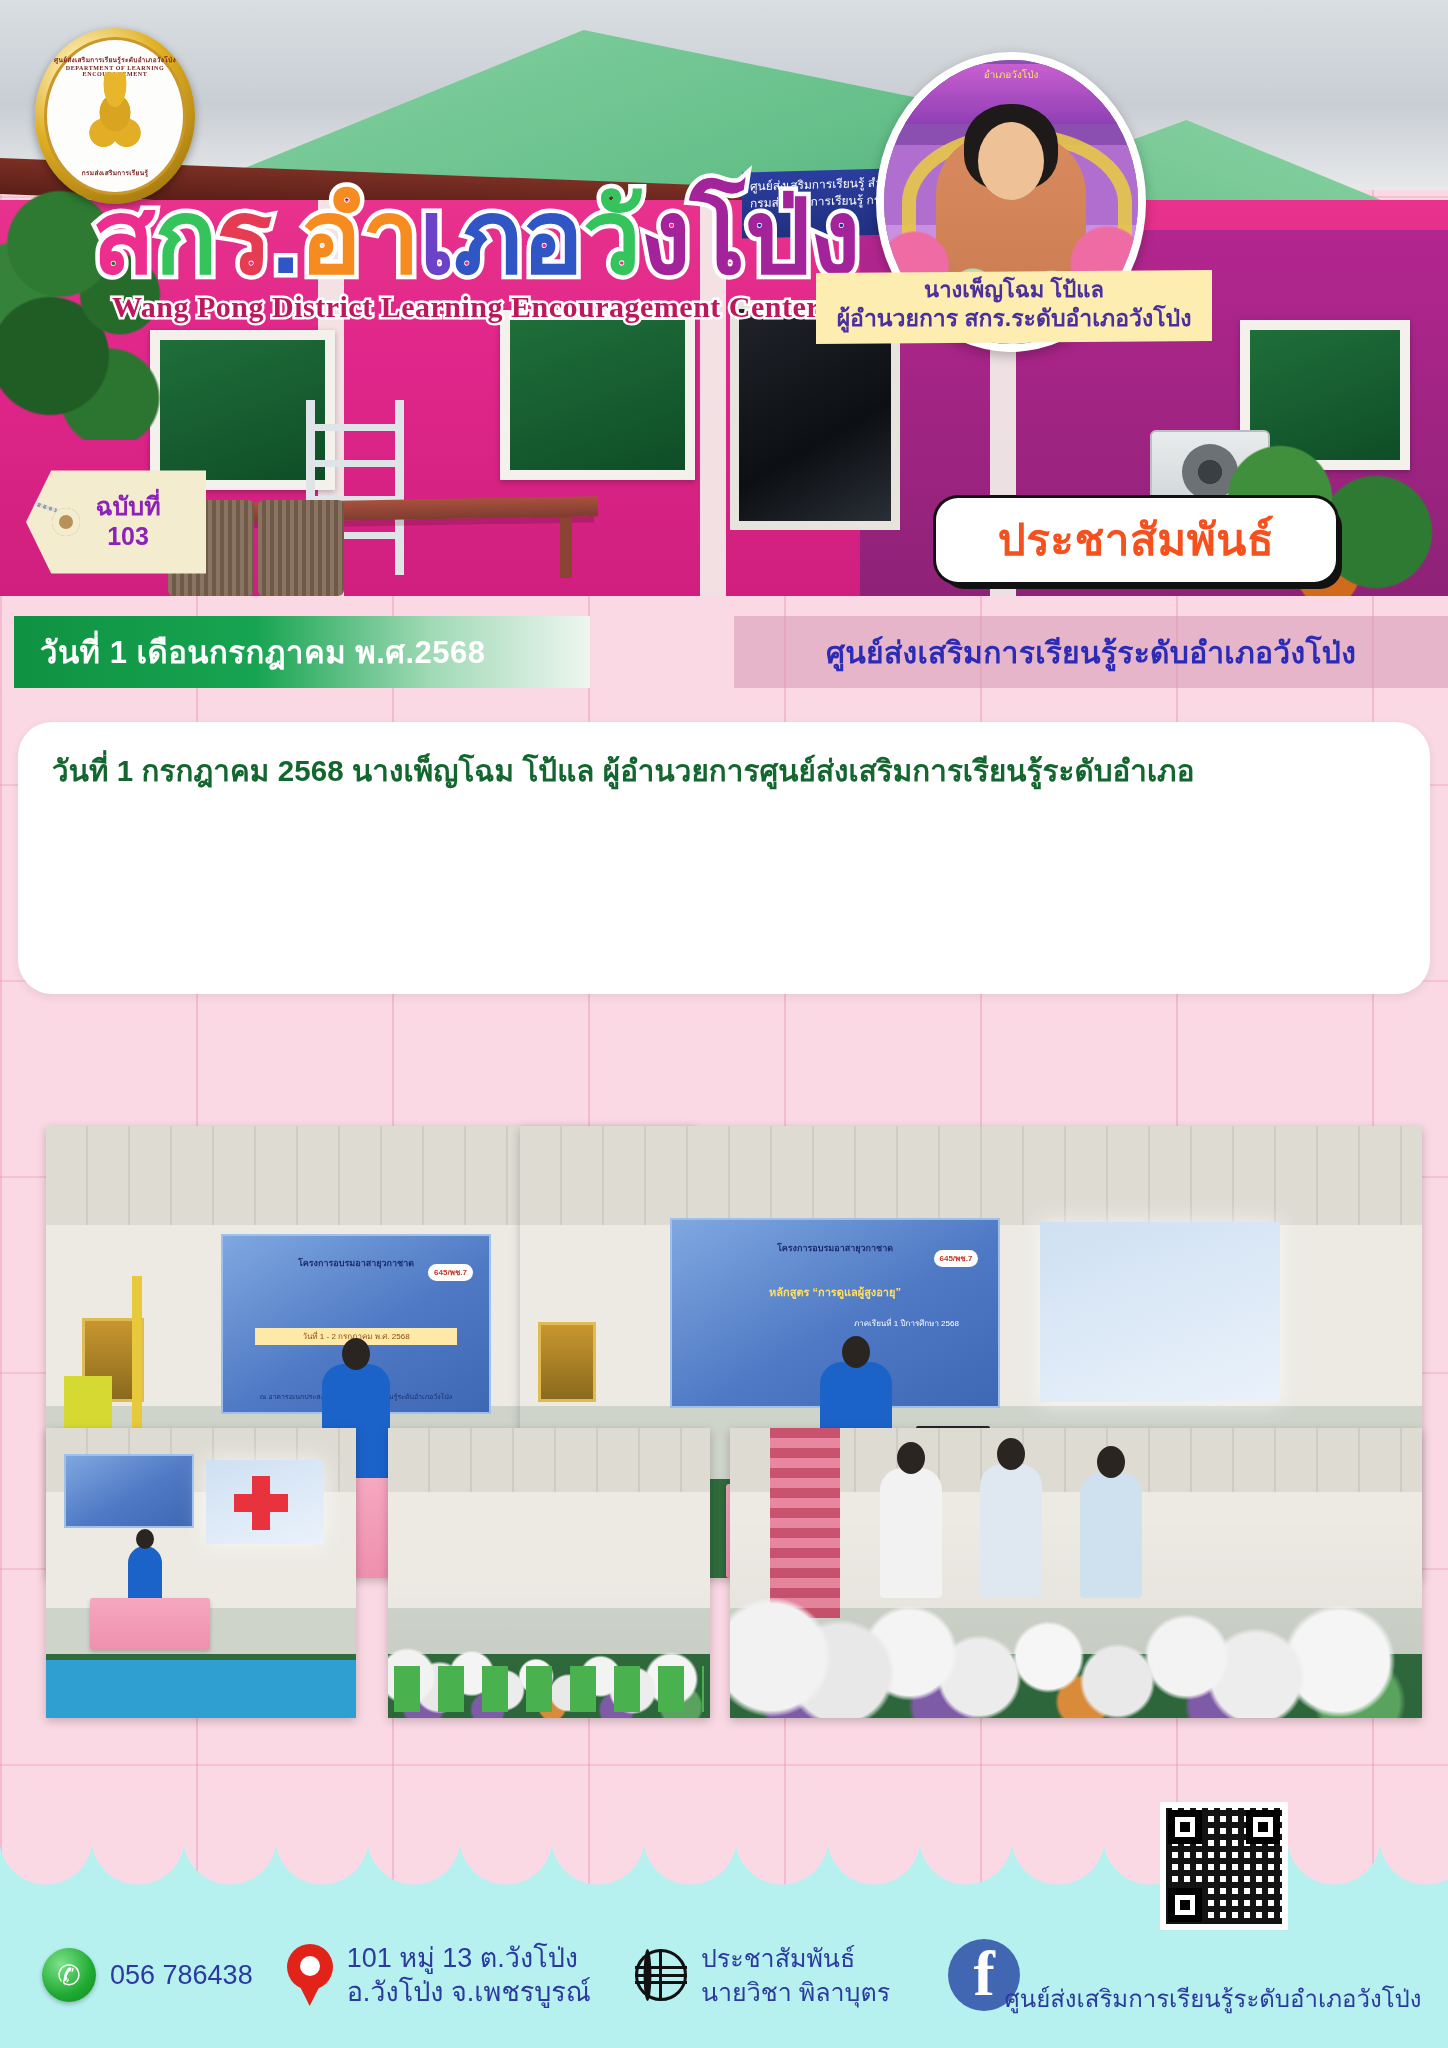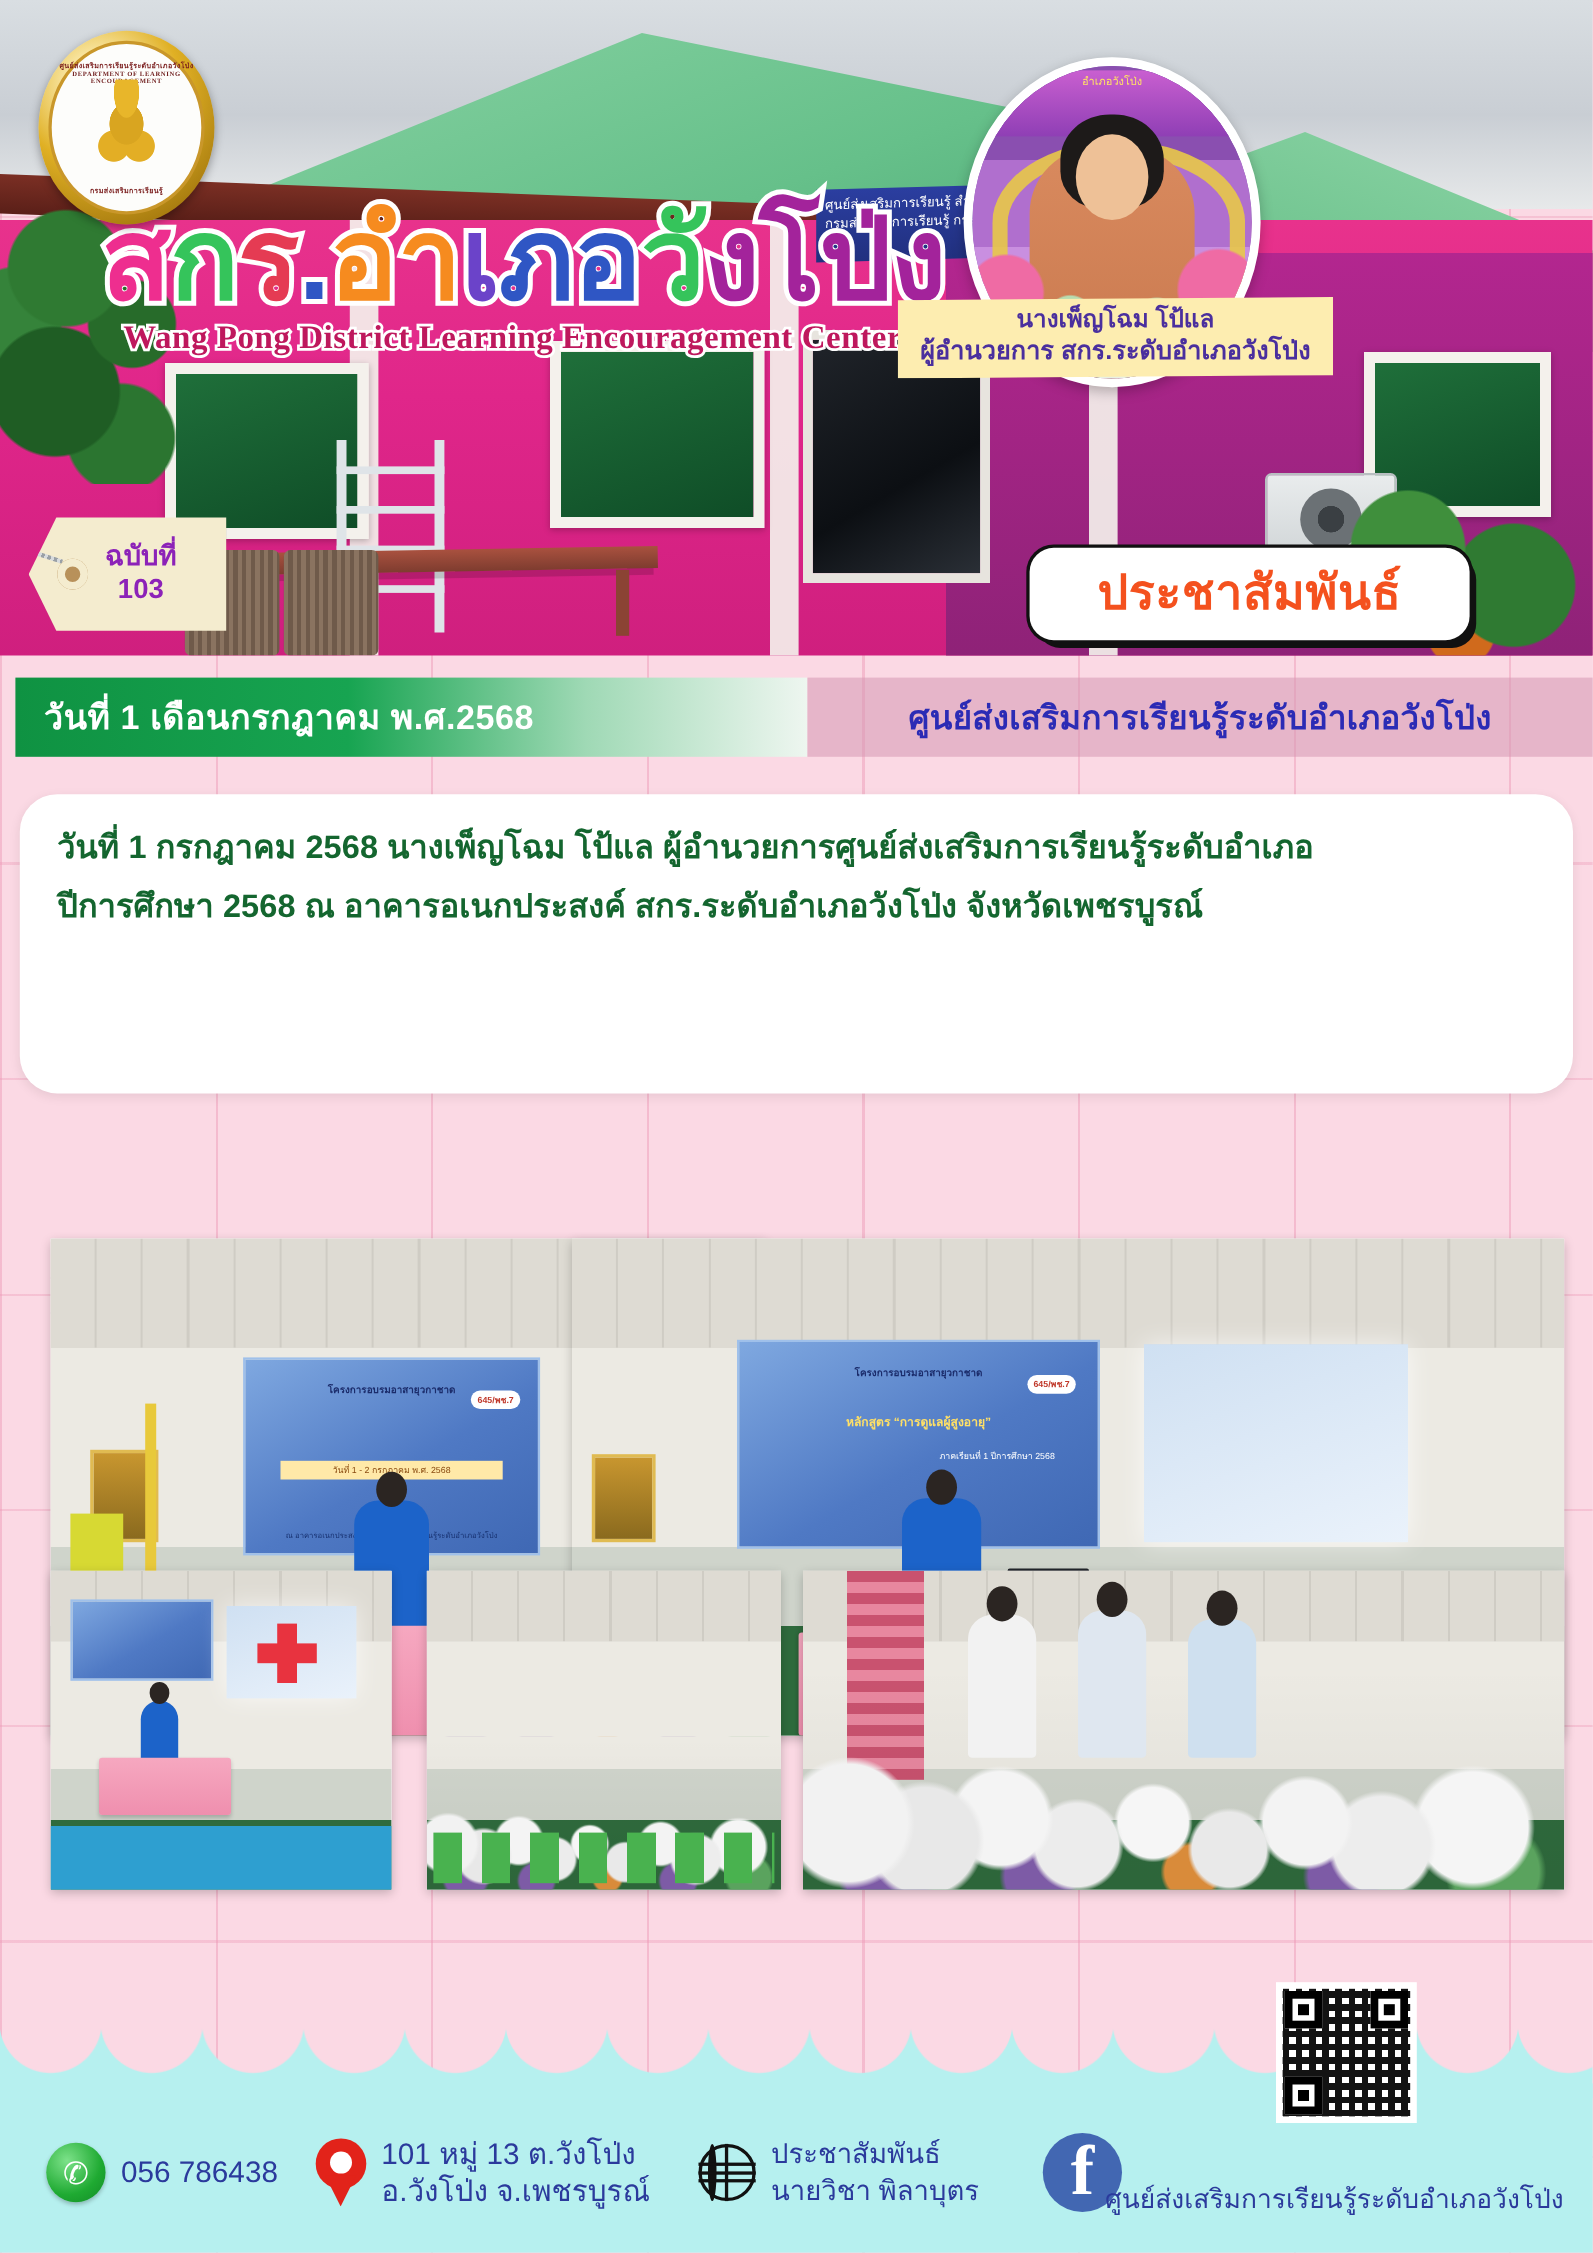--- a/index.html
+++ b/index.html
@@ -242,21 +242,21 @@
     background:#ffffff;border-radius:22px;
     box-shadow:6px 7px 0 #111, 0 0 0 3px #111;
     display:flex;align-items:center;justify-content:center;
   }
   #pr-badge span{
     color:#f4511e;font-weight:bold;font-size:44px;letter-spacing:.5px;line-height:1;
   }
 
   
   #date-bar{
-    position:absolute;left:14px;top:616px;width:720px;height:72px;z-index:5;
+    position:absolute;left:14px;top:616px;width:576px;height:72px;z-index:5;
     background:linear-gradient(90deg,#0f9242 0%,#17a451 42%,#9fd9b5 72%,#eef6f0 100%);
     display:flex;align-items:center;
   }
   #date-bar span{
     color:#ffffff;font-weight:bold;font-size:31px;padding-left:26px;letter-spacing:.5px;
   }
   #center-bar{
     position:absolute;left:734px;top:616px;width:714px;height:72px;z-index:5;
     background:rgba(214,152,178,.55);
     display:flex;align-items:center;justify-content:center;
@@ -483,21 +483,20 @@
 
 <div id="date-bar">
   <span>วันที่ 1 เดือนกรกฎาคม  พ.ศ.2568</span>
 </div>
 <div id="center-bar">
   <span>ศูนย์ส่งเสริมการเรียนรู้ระดับอำเภอวังโป่ง</span>
 </div>
 
 <div id="text-card">
   <p>วันที่ 1  กรกฎาคม  2568 นางเพ็ญโฉม โป้แล ผู้อำนวยการศูนย์ส่งเสริมการเรียนรู้ระดับอำเภอ</p>
-  <p>ปีการศึกษา 2568 ณ อาคารอเนกประสงค์ สกร.ระดับอำเภอวังโป่ง จังหวัดเพชรบูรณ์</p>
 </div>
 
 <div id="photo-grid">
 
   <div class="pframe" style="left:46px;top:110px;width:650px;height:452px;">
     <div class="room"></div>
       <div class="ceiling"></div>
     <div class="portrait-frame" style="left:36px;top:192px;width:62px;height:84px;"></div>
     <div style="position:absolute;left:18px;top:250px;width:48px;height:150px;background:#d7d933;"></div>
     <div style="position:absolute;left:86px;top:150px;width:10px;height:250px;background:#e8c93b;"></div>

